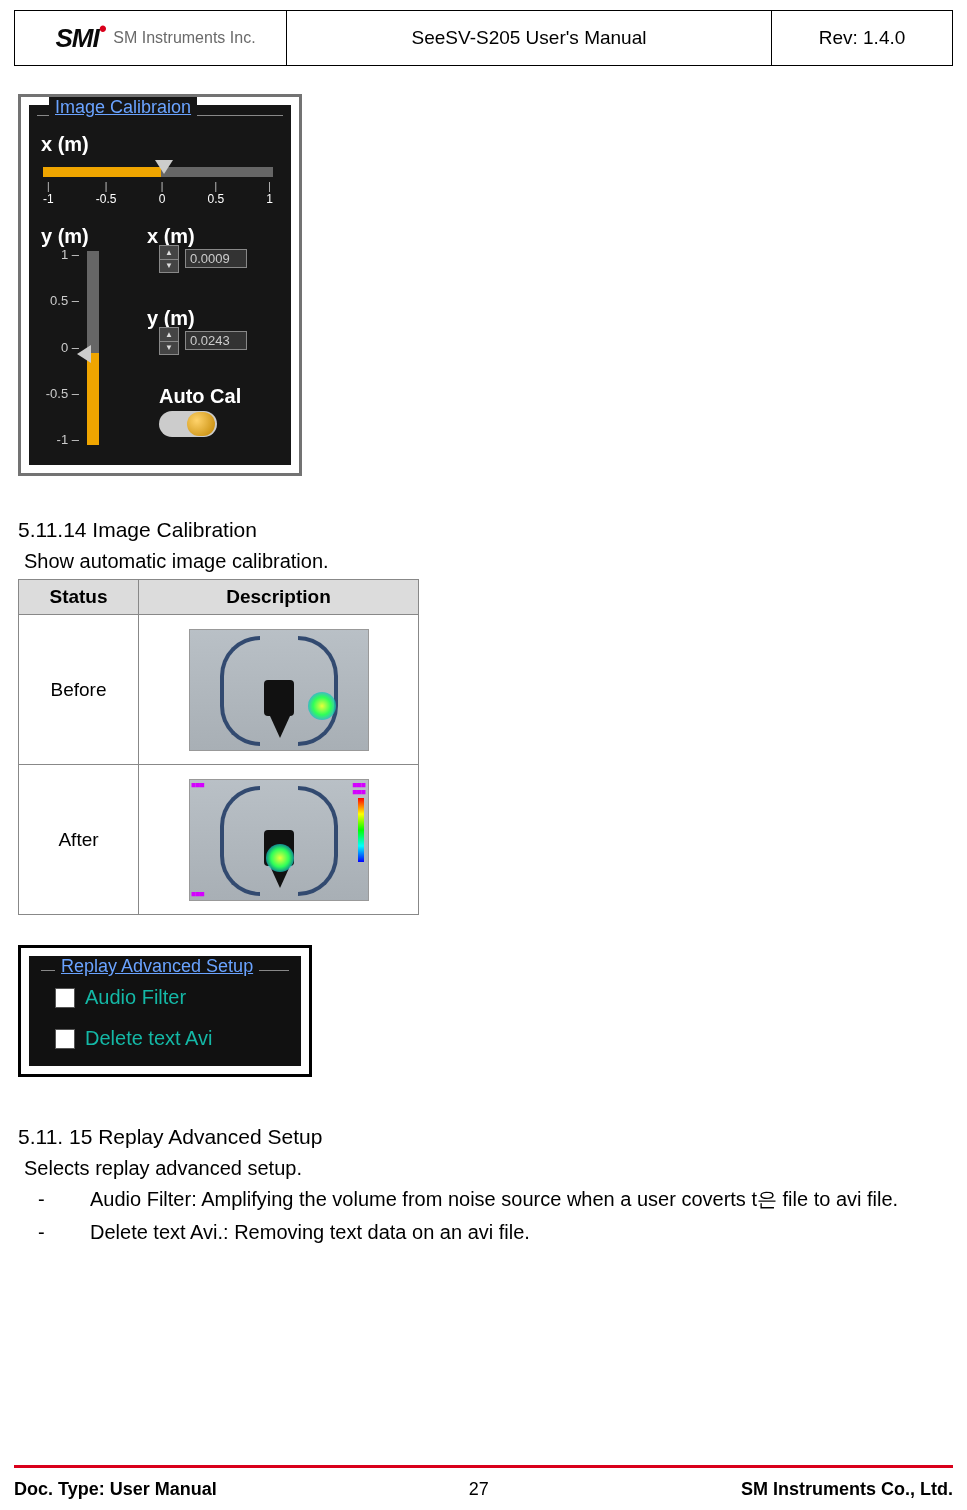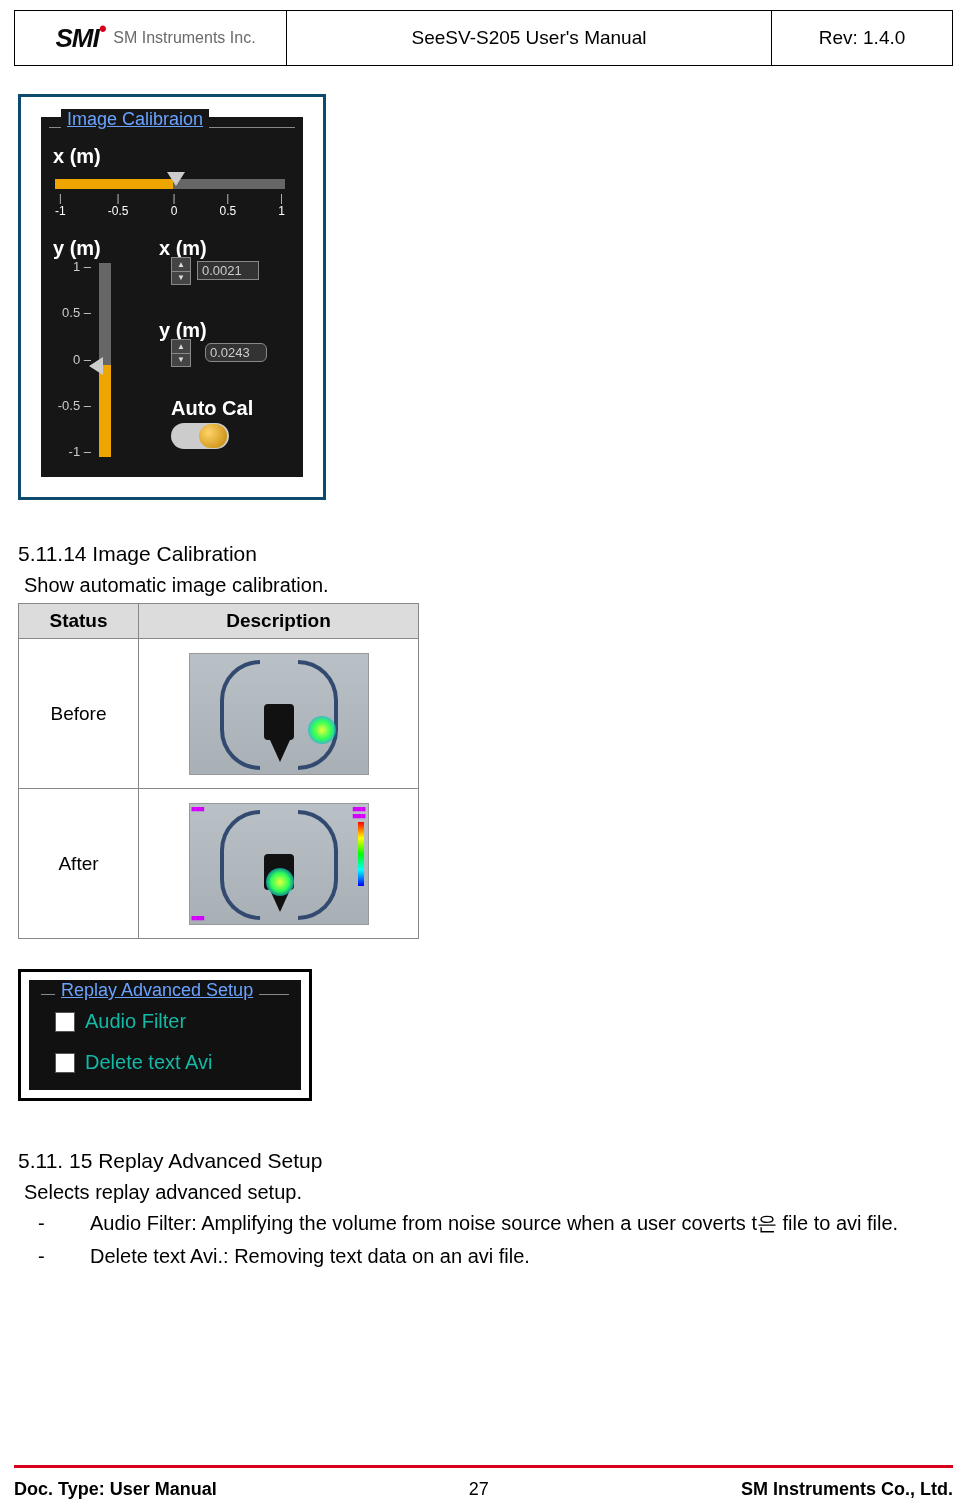--- a/index.html
+++ b/index.html
@@ -34,21 +34,21 @@
       letter-spacing:-1px;
       display:flex; align-items:flex-start; line-height:1;
     }
     .logo-dot { color:#d9001b; font-size:22px; line-height:0.4; }
     .logo-text { font-size:16px; color:#6a6a6a; margin-left:4px; font-weight:500;}
 
     
     .content { padding: 28px 18px 0 18px; }
 
     
-    .panel-frame { border: 3px solid #0c4a6e; padding: 20px; display:inline-block; }
+    .panel-frame { border: 3px solid #737373; padding: 8px; display:inline-block; }
     .panel {
       width: 262px; height: 360px; background:#161616; position:relative;
       color:#fff; font-family: Arial, sans-serif; font-size:14px;
     }
     .fieldset-line {
       position:absolute; top:10px; left:8px; right:8px; height:1px; background:#888;
     }
     .fieldset-title {
       position:absolute; top:-8px; left:20px; background:#161616; padding:0 6px;
       color:#6aa3ff; text-decoration:underline; font-size:18px;
@@ -77,21 +77,21 @@
       border-top:9px solid transparent; border-bottom:9px solid transparent;
       border-right:14px solid #ccc;
     }
     .vticks { position:absolute; top:142px; left:16px; height:200px; font-size:13px; color:#ccc;
               display:flex; flex-direction:column; justify-content:space-between; width:34px; text-align:right;}
     .vticks span::after{content:" –";}
 
     .numbox { position:absolute; border:1px solid #888; background:#333; color:#ccc;
               font-size:13px; padding:1px 4px; width:62px; }
     .num-x { top:144px; left:156px; }
-    .num-y { top:226px; left:164px;border-radius:6px; }
+    .num-y { top:226px; left:156px; }
     .spinner {
       position:absolute; width:20px; height:28px; border:1px solid #888; background:#444;
       display:flex; flex-direction:column;
     }
     .spinner span { flex:1; display:flex; align-items:center; justify-content:center; font-size:8px; color:#ddd; }
     .spinner span:first-child{ border-bottom:1px solid #888;}
     .sp-x { top:140px; left:130px; }
     .sp-y { top:222px; left:130px; }
 
     .toggle {
@@ -209,21 +209,21 @@
         <span>0.5</span>
         <span>0</span>
         <span>-0.5</span>
         <span>-1</span>
       </div>
 
       <div class="spinner sp-x">
           <span>▲</span>
           <span>▼</span>
         </div>
-      <div class="numbox num-x">0.0021</div>
+      <div class="numbox num-x">0.0009</div>
       <div class="spinner sp-y">
           <span>▲</span>
           <span>▼</span>
         </div>
       <div class="numbox num-y">0.0243</div>
 
       <div class="toggle">
         <div class="toggle-knob"></div>
       </div>
     </div>

